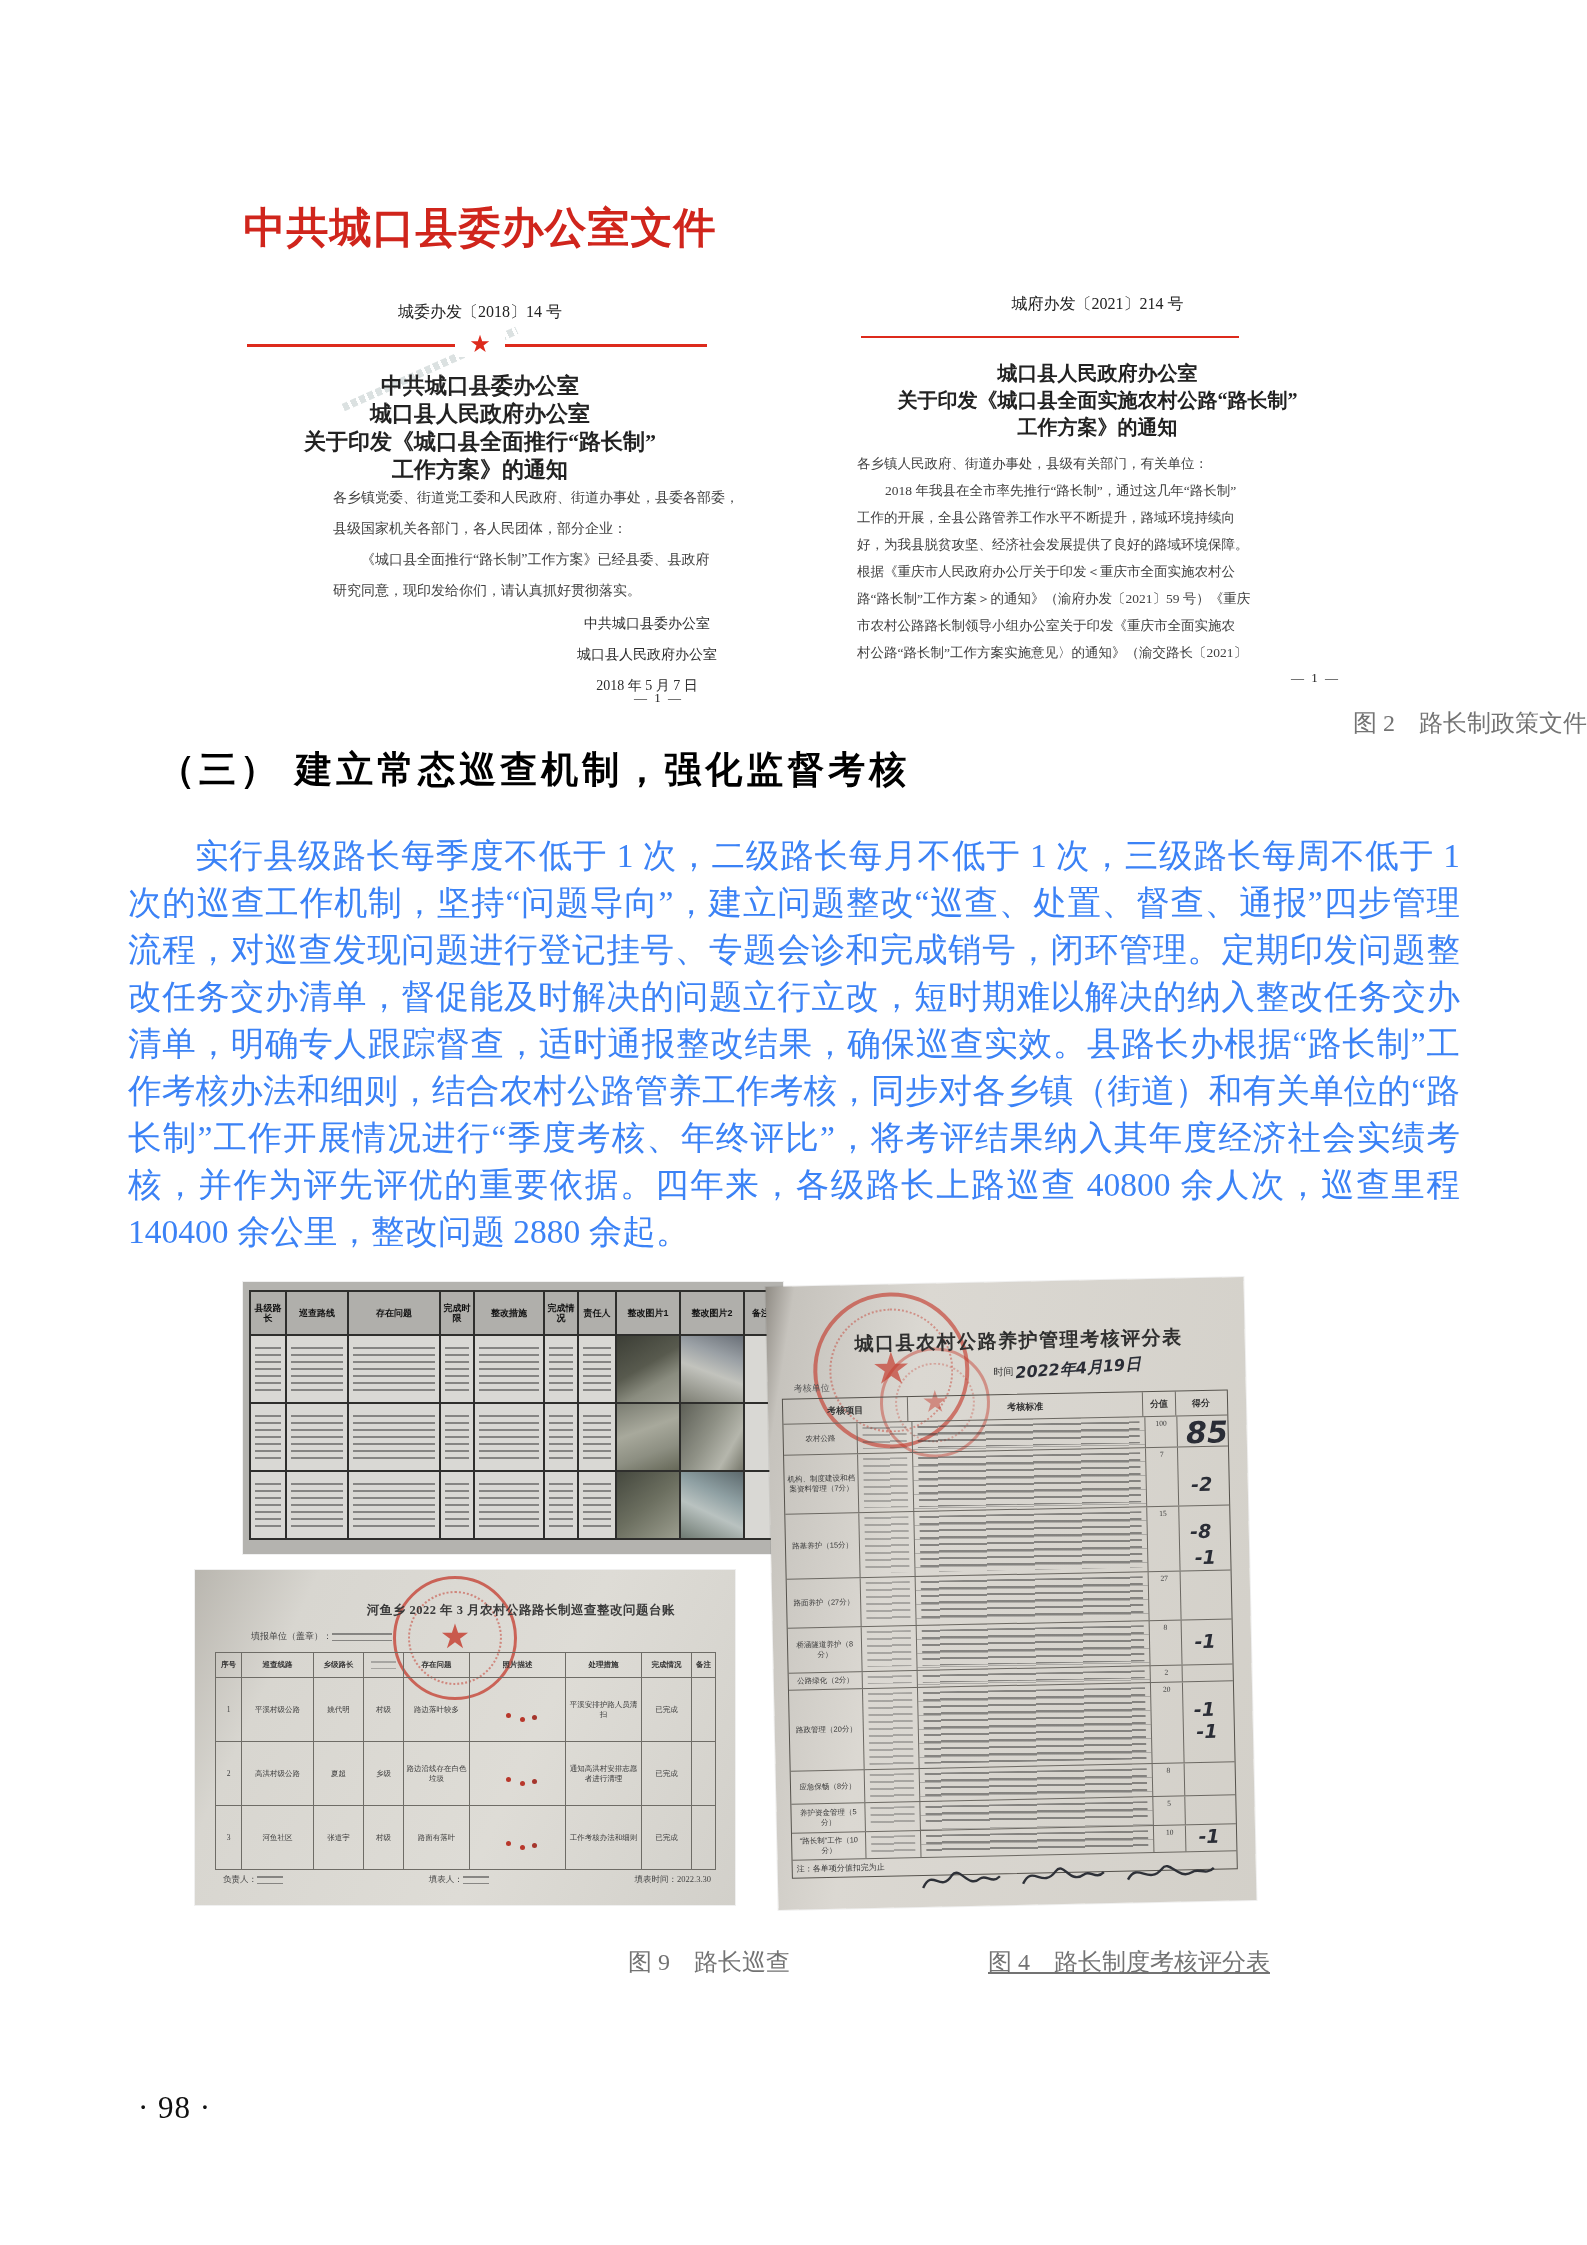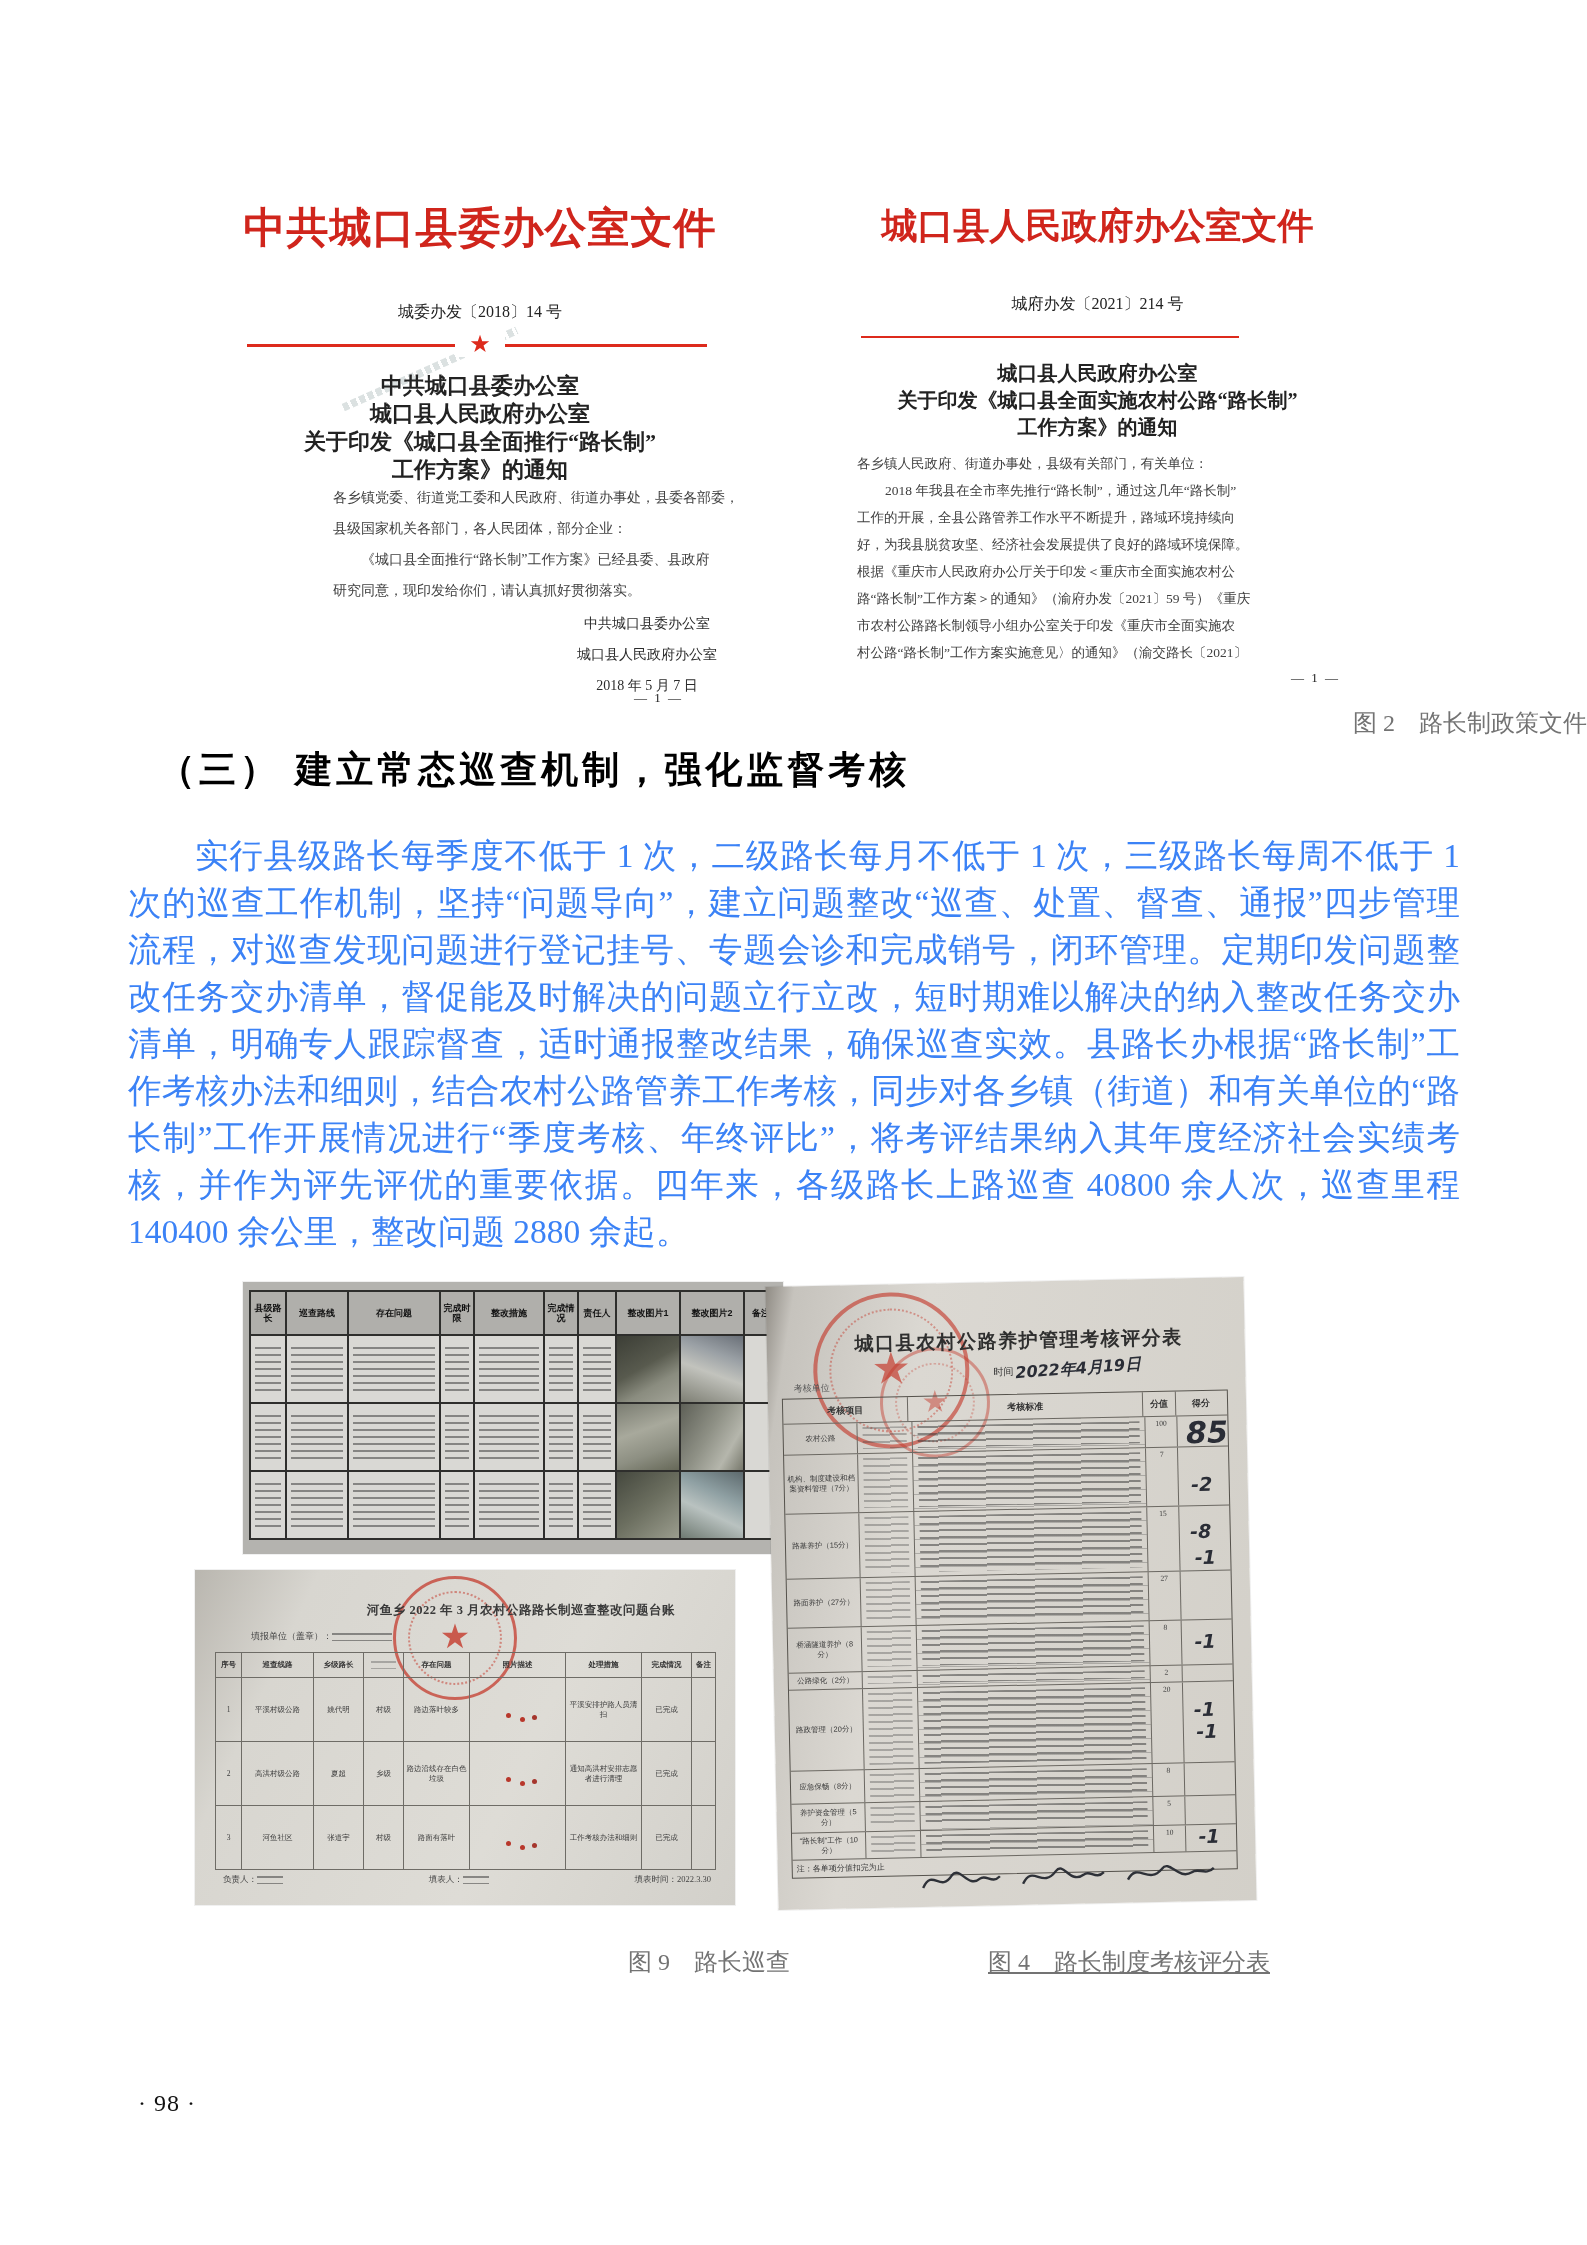--- a/index.html
+++ b/index.html
@@ -127,21 +127,21 @@
   .fhead{height:24px;align-items:center;}
   .fhead .fc{font-size:9px;font-weight:bold;text-align:center;color:#333;height:100%;
              display:flex;align-items:center;justify-content:center;
              font-family:"Liberation Sans","DejaVu Sans",sans-serif;}
   .mark{position:absolute;font-size:19px;line-height:1;}
   .mark.big{font-size:30px;}
   .photoC .note-row{font-size:8px;color:#3a3a3a;padding:3px 4px;
           font-family:"Liberation Sans","DejaVu Sans",sans-serif;}
   .photoC svg.sig{position:absolute;left:140px;top:576px;}
 
-  .page-number{position:absolute;left:138px;top:2090px;font-size:24px;color:#111;letter-spacing:1px;}
+  .page-number{position:absolute;left:138px;top:2090px;font-size:31px;color:#111;letter-spacing:1px;}
 </style>
 </head>
 <body>
 
 <div class="page">
 
   <div class="doc doc-left">
     <div class="masthead">中共城口县委办公室文件</div>
     <div class="watermark"></div>
     <div class="doc-number">城委办发〔2018〕14 号</div>
@@ -161,21 +161,20 @@
     </div>
     <div class="doc-sign">
       <div>中共城口县委办公室</div>
       <div>城口县人民政府办公室</div>
       <div>2018 年 5 月 7 日</div>
     </div>
     <div class="page-mark">— 1 —</div>
   </div>
 
   <div class="doc doc-right">
-    <div class="masthead">城口县人民政府办公室文件</div>
     <div class="doc-number">城府办发〔2021〕214 号</div>
     <div class="red-rule"></div>
     <div class="doc-title">
       <div>城口县人民政府办公室</div>
       <div>关于印发《城口县全面实施农村公路“路长制”</div>
       <div>工作方案》的通知</div>
     </div>
     <div class="doc-body">
       <div>各乡镇人民政府、街道办事处，县级有关部门，有关单位：</div>
       <div class="ind">2018 年我县在全市率先推行“路长制”，通过这几年“路长制”</div>

